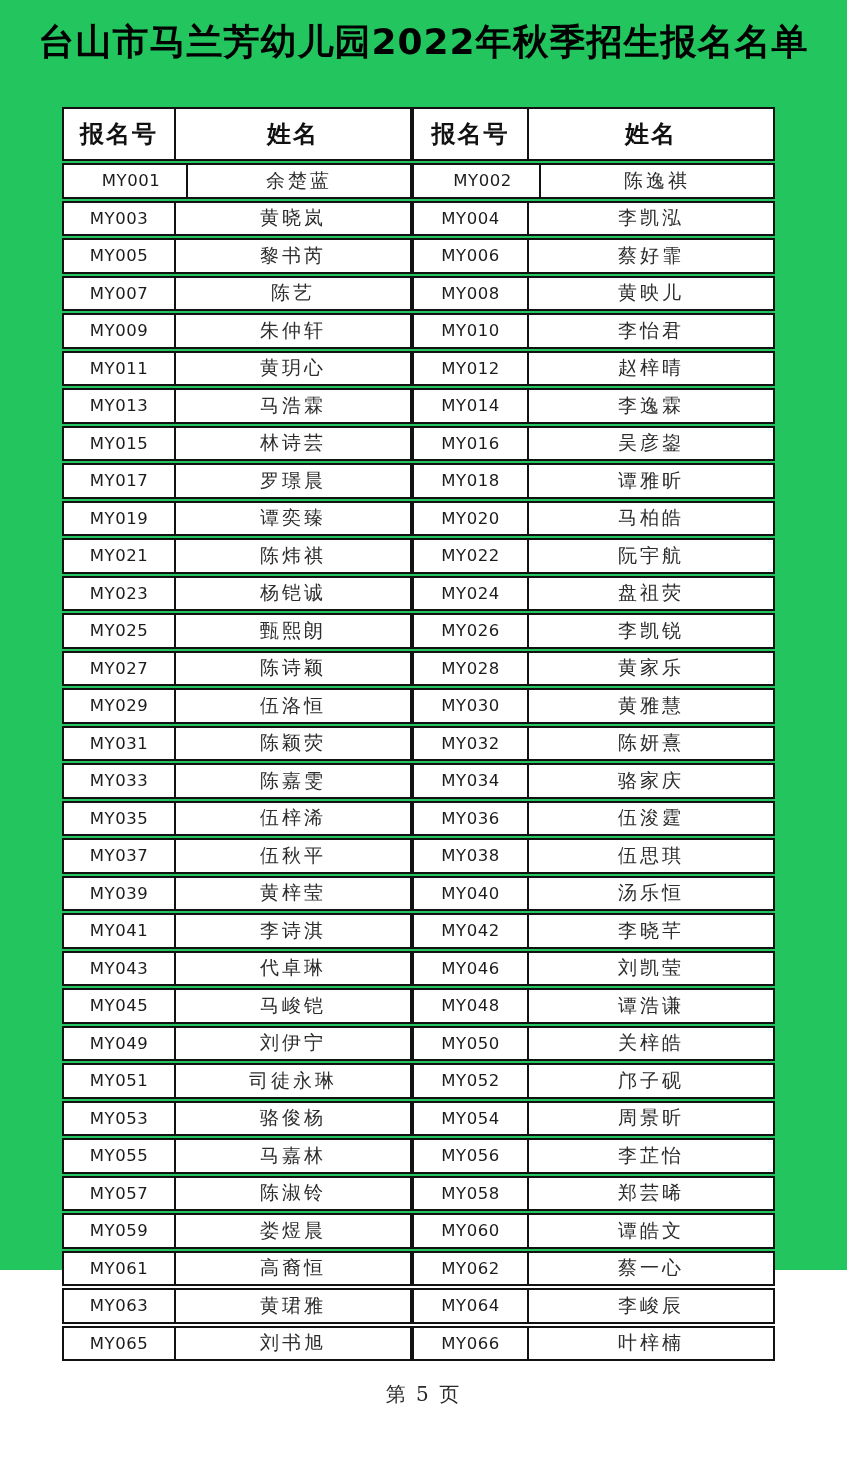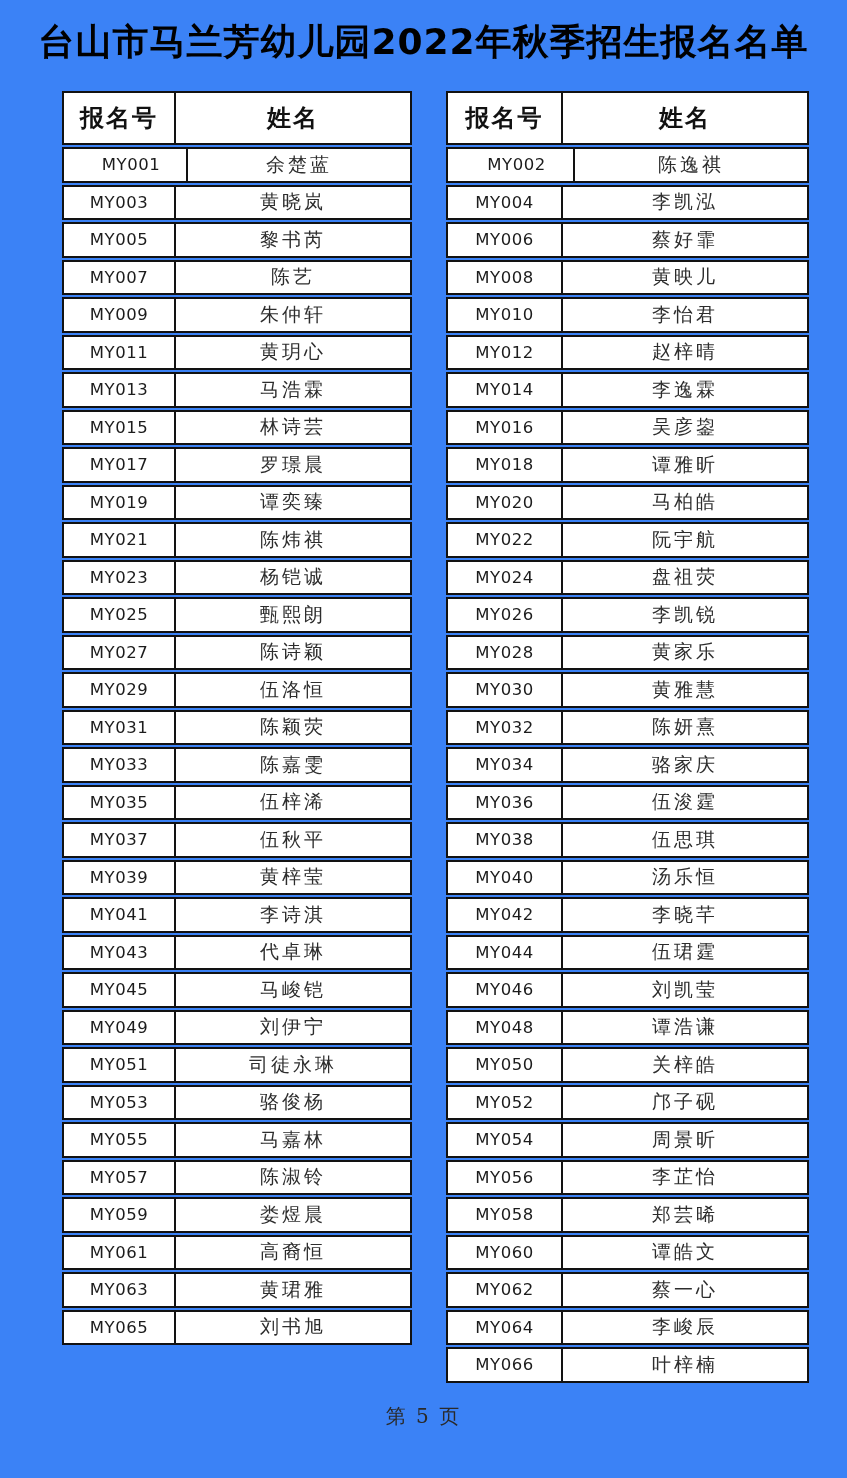--- a/index.html
+++ b/index.html
@@ -10,38 +10,38 @@
   body {
     width: 847px;
     height: 1478px;
     position: relative;
     font-family: "DejaVu Sans", sans-serif;
     color: #1a1a1a;
     overflow: hidden;
   }
   .page {
     width: 847px;
-    height: 1478px;
-    background: #3b82f6;
+    height: 1270px;
+    background: #22c55e;
   }
   .title {
     margin: 0;
     padding-top: 20px;
     text-align: center;
     font-family: "DejaVu Sans", sans-serif;
     font-weight: bold;
     font-size: 36px;
     letter-spacing: 1px;
     color: #000000;
     line-height: 1.2;
   }
   .tables {
     display: flex;
-    justify-content: space-between;
-    margin: 28px 38px 0 62px;
+    justify-content: flex-start;
+    margin: 44px 38px 0 62px;
   }
   .tbl { display: block; }
   .tbl-left  { width: 350px; }
   .tbl-right { width: 363px; }
 
   .hrow, .row {
     display: flex;
     background: #ffffff;
     border: 2.5px solid #121212;
     box-sizing: content-box;
@@ -382,24 +382,20 @@
           <div class="row">
             <div class="c1">MY040</div>
             <div class="c2">汤乐恒</div>
           </div>
 
           <div class="row">
             <div class="c1">MY042</div>
             <div class="c2">李晓芊</div>
           </div>
 
-          <div class="row">
-            <div class="c1">MY044</div>
-            <div class="c2">伍珺霆</div>
-          </div>
 
           <div class="row">
             <div class="c1">MY046</div>
             <div class="c2">刘凯莹</div>
           </div>
 
           <div class="row">
             <div class="c1">MY048</div>
             <div class="c2">谭浩谦</div>
           </div>

